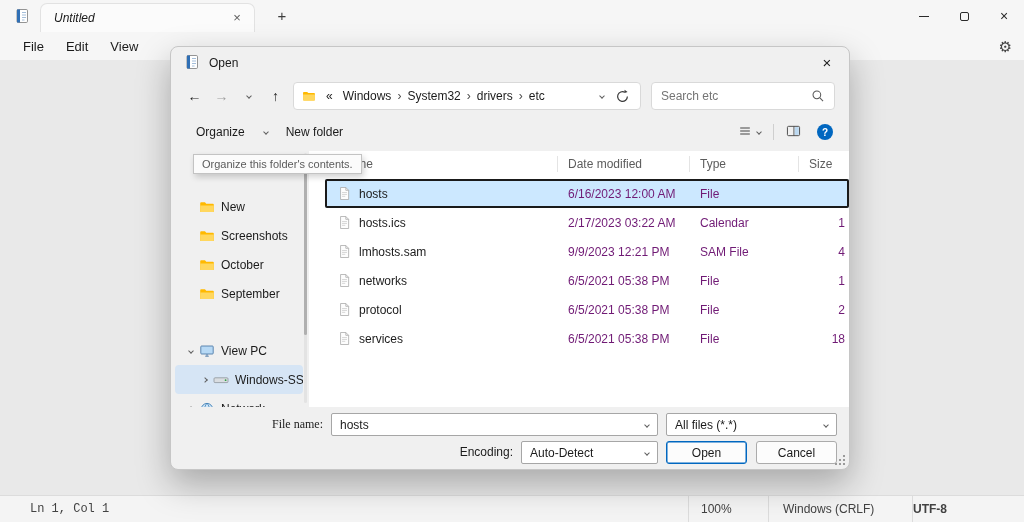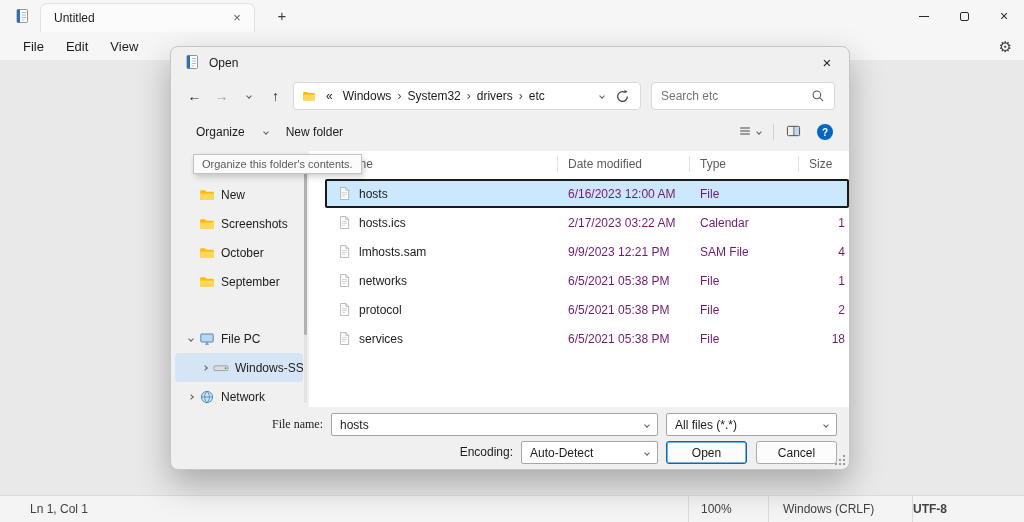--- a/index.html
+++ b/index.html
@@ -10,41 +10,41 @@
   *{margin:0;padding:0;box-sizing:border-box;}
   body{font-family:"Liberation Sans", sans-serif;background:#ffffff;}
   .screen{position:relative;width:1024px;height:522px;background:#e9e9e9;overflow:hidden;color:#1b1b1b;}
 
   
   .titlebar{position:absolute;top:0;left:0;right:0;height:32px;background:#f6f6f6;}
   .app-icon{position:absolute;left:14px;top:8px;width:16px;height:16px;}
   .tab{position:absolute;left:40px;top:3px;width:215px;height:29px;background:#fbfbfb;
        border:1px solid #e2e2e2;border-bottom:none;border-radius:7px 7px 0 0;
        display:flex;align-items:center;padding:0 8px 0 13px;font-size:12px;color:#1b1b1b;}
-  .tab-title{white-space:nowrap;}
+  .tab-title{white-space:nowrap;font-style:italic;}
   .tab-close{margin-left:auto;width:18px;height:18px;border-radius:4px;text-align:center;
        line-height:17px;font-size:13px;color:#5d5d5d;}
   .newtab-btn{position:absolute;left:272px;top:6px;width:20px;height:20px;border-radius:4px;
        text-align:center;line-height:19px;font-size:15px;color:#3c3c3c;}
   .win-controls{position:absolute;right:0;top:0;height:32px;display:flex;}
   .win-btn{width:40px;height:32px;display:flex;align-items:center;justify-content:center;color:#2a2a2a;}
   .glyph-min{display:block;width:10px;height:1px;background:#2a2a2a;}
   .glyph-max{display:block;width:9px;height:9px;border:1px solid #2a2a2a;border-radius:2px;}
   .glyph-close{font-size:14px;line-height:1;}
 
   .menubar{position:absolute;top:32px;left:0;right:0;height:28px;background:#f6f6f6;
        display:flex;align-items:center;padding-left:12px;font-size:13px;}
   .menu-item{padding:4px 11px;border-radius:5px;color:#1b1b1b;}
   .gear{margin-left:auto;margin-right:12px;font-size:15px;color:#454545;line-height:1;}
 
   .editor{position:absolute;top:60px;left:0;right:0;bottom:27px;background:#e9e9e9;}
 
   .statusbar{position:absolute;bottom:0;left:0;right:0;height:27px;background:#f4f4f4;
        border-top:1px solid #dcdcdc;display:flex;align-items:center;font-size:12px;color:#424242;}
-  .status-cursor{margin-left:30px;}
+  .status-cursor{margin-left:30px;font-family:Liberation Mono, monospace;}
   .status-right{margin-left:auto;display:flex;height:100%;}
   .status-cell{height:100%;display:flex;align-items:center;border-left:1px solid #dcdcdc;}
   .cell-zoom{width:80px;padding-left:12px;}
   .cell-eol{width:144px;padding-left:14px;}
   .cell-enc{width:112px;padding-left:0;font-weight:bold;}
 
   
   .dialog{position:absolute;left:170px;top:46px;width:680px;height:424px;background:#f0f0f0;
        border:1px solid #c6c6c6;border-radius:8px;box-shadow:0 14px 34px rgba(0,0,0,.28);
        font-size:12px;overflow:hidden;z-index:10;}
@@ -256,21 +256,21 @@
         <div class="side-item" style="padding-left: 8px;">
           <span class="tree-chev"></span>
           <span class="side-ico">
             <svg width="16" height="16" viewBox="0 0 16 16">
               <path d="M1.2 4.2c0-.5.4-.9.9-.9h3.4c.3 0 .5.1.7.3l1 1.1h6.7c.5 0 .9.4.9.9v6.6c0 .5-.4.9-.9.9H2.1c-.5 0-.9-.4-.9-.9z" fill="#ffb900"></path>
               <path d="M1.2 6.4h13.6v5.8c0 .5-.4.9-.9.9H2.1c-.5 0-.9-.4-.9-.9z" fill="#ffd75e"></path>
             </svg>
           </span>
           <span class="side-label">G</span>
         </div>
-        <div class="side-item" style="padding-left: 8px;">
+        <div class="side-item" style="padding-left: 8px; margin-top: 12px;">
           <span class="tree-chev"></span>
           <span class="side-ico">
             <svg width="16" height="16" viewBox="0 0 16 16">
               <path d="M1.2 4.2c0-.5.4-.9.9-.9h3.4c.3 0 .5.1.7.3l1 1.1h6.7c.5 0 .9.4.9.9v6.6c0 .5-.4.9-.9.9H2.1c-.5 0-.9-.4-.9-.9z" fill="#ffb900"></path>
               <path d="M1.2 6.4h13.6v5.8c0 .5-.4.9-.9.9H2.1c-.5 0-.9-.4-.9-.9z" fill="#ffd75e"></path>
             </svg>
           </span>
           <span class="side-label">New</span>
         </div>
         <div class="side-item" style="padding-left: 8px;">
@@ -306,21 +306,21 @@
         <div class="side-item gap" style="padding-left: 8px;">
           <span class="tree-chev">
             <i class="chev sm"></i>
           </span>
           <span class="side-ico">
             <svg width="16" height="16" viewBox="0 0 16 16">
               <rect x="1.8" y="3" width="12.4" height="8" rx="0.8" fill="#b7d9f5" stroke="#4e7ba8" stroke-width="0.9"></rect>
               <path d="M6.2 13.2h3.6M8 11v2.2" stroke="#4e7ba8" stroke-width="0.9" fill="none"></path>
             </svg>
           </span>
-          <span class="side-label">File PC</span>
+          <span class="side-label">View PC</span>
         </div>
         <div class="side-item sel" style="padding-left: 22px;">
           <span class="tree-chev">
             <i class="chev sm right"></i>
           </span>
           <span class="side-ico">
             <svg width="16" height="16" viewBox="0 0 16 16">
               <rect x="1" y="5.8" width="14" height="4.8" rx="1" fill="#d9dde1" stroke="#8d949b" stroke-width="0.8"></rect>
               <circle cx="12.6" cy="8.2" r="0.9" fill="#2f9e44"></circle>
             </svg>

